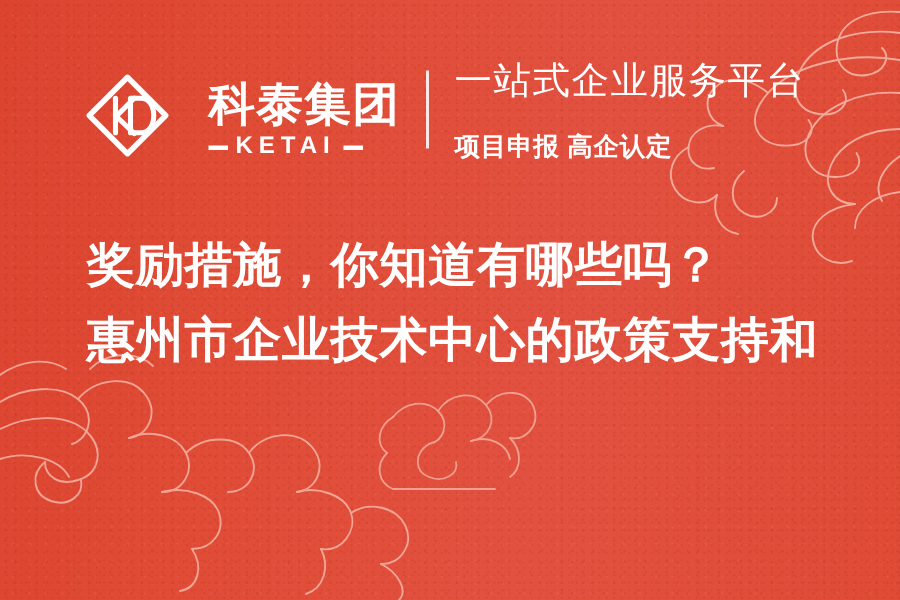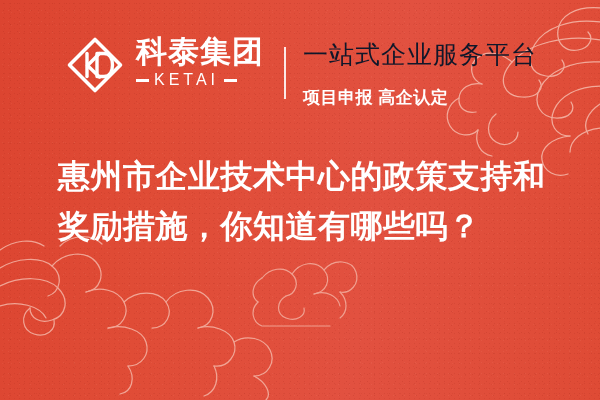--- a/index.html
+++ b/index.html
@@ -47,25 +47,26 @@
   .clouds {
     position: absolute;
     inset: 0;
     pointer-events: none;
   }
   .clouds svg { display: block; }
 
   
   .header {
     position: absolute;
-    left: 66px;
+    left: 56px;
     top: 36px;
     display: flex;
-    align-items: flex-start;
+    align-items: flex-end;
     height: 70px;
+    gap: 13px;
   }
   .logo-mark {
     width: 58px;
     height: 58px;
     flex: none;
   }
   .logo-words {
     margin-left: 12px;
     display: flex;
     flex-direction: column;
@@ -86,21 +87,21 @@
     gap: 5px;
   }
   .logo-dash {
     height: 3px;
     width: 13px;
     background: #fff;
     flex: none;
   }
   .logo-en {
     font-size: 16px;
-    font-weight: 400;
+    font-weight: 700;
     color: #ffffff;
     letter-spacing: 4px;
     line-height: 1;
     white-space: nowrap;
   }
   .divider {
     position: absolute;
     left: 284px;
     top: 47px;
     width: 2px;
@@ -109,21 +110,21 @@
   }
   .tagline {
     position: absolute;
     left: 303px;
     top: 40px;
     display: flex;
     flex-direction: column;
   }
   .tagline-main {
     font-size: 25px;
-    color: #0f172a;
+    color: #ffffff;
     line-height: 1.12;
     letter-spacing: 1px;
     white-space: nowrap;
     font-weight: 400;
   }
   .tagline-sub {
     margin-top: 18px;
     font-size: 17px;
     font-weight: 700;
     color: #ffffff;
@@ -232,17 +233,17 @@
   </div>
 
   <div class="divider"></div>
 
   <div class="tagline">
     <span class="tagline-main">一站式企业服务平台</span>
     <span class="tagline-sub">项目申报 高企认定</span>
   </div>
 
   <div class="headline">
+    <span class="line">奖励措施，你知道有哪些吗？</span>
     <span class="line">惠州市企业技术中心的政策支持和</span>
-    <span class="line">奖励措施，你知道有哪些吗？</span>
   </div>
 
 </div>
 
 </body></html>

